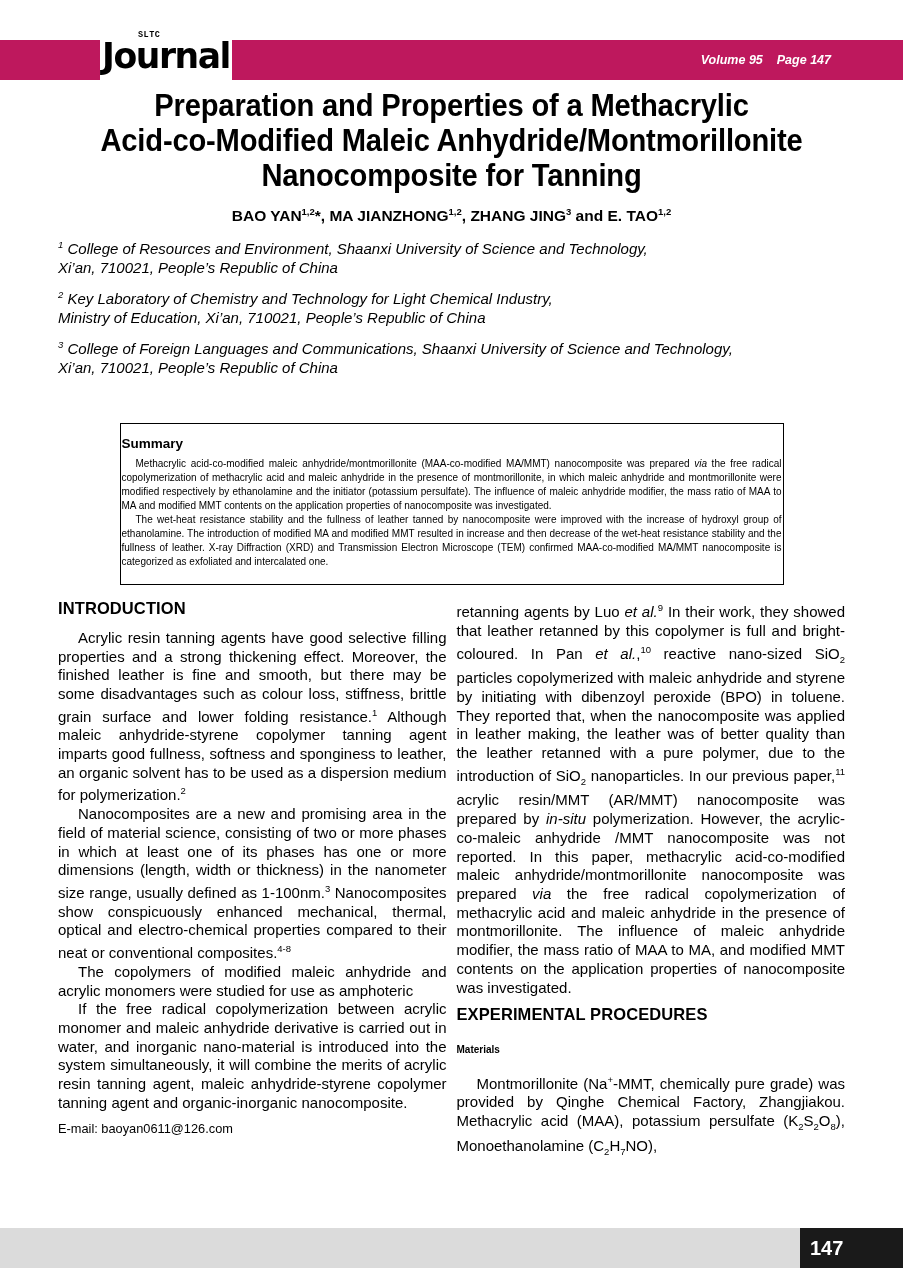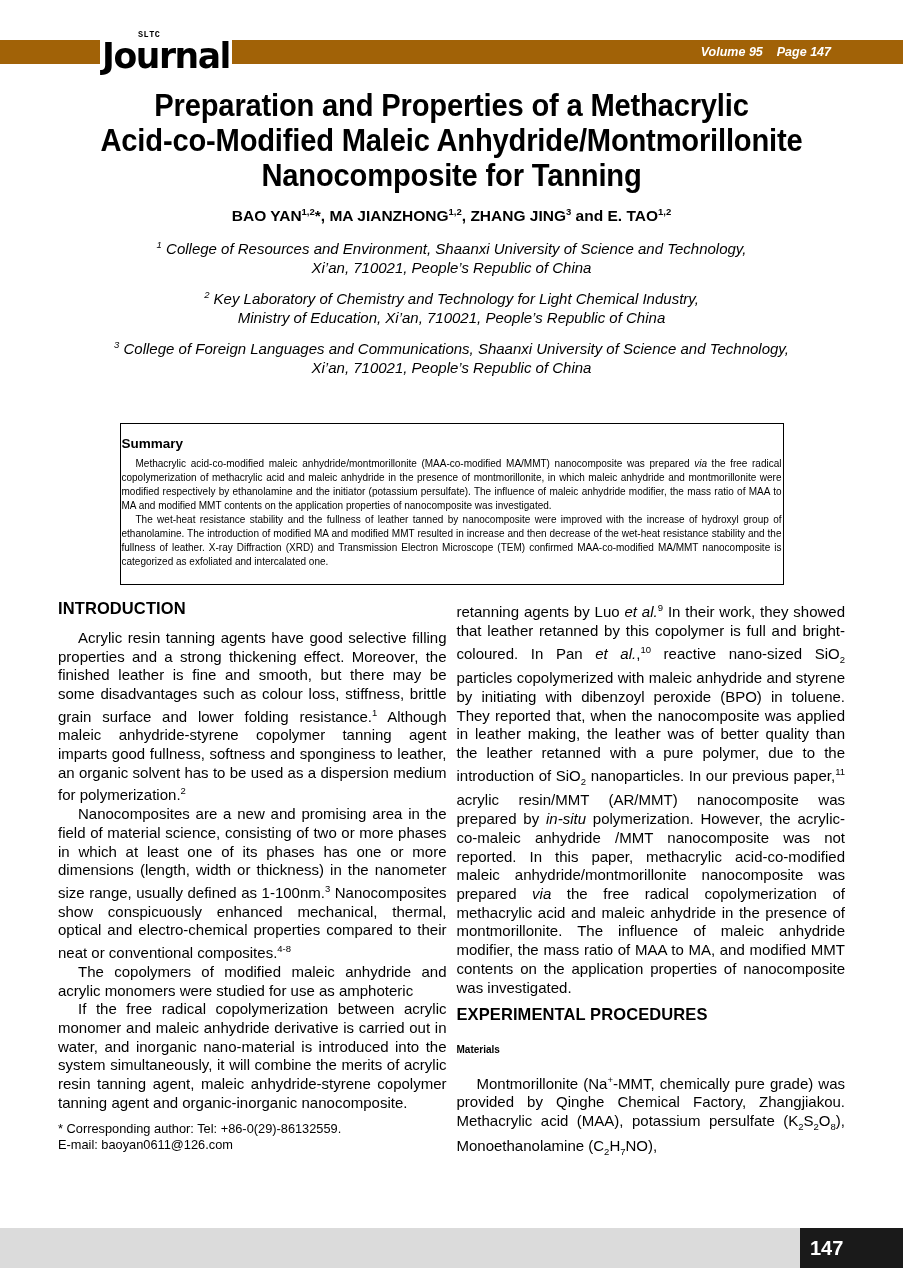--- a/index.html
+++ b/index.html
@@ -3,36 +3,36 @@
 <meta charset="utf-8">
 <style>
   * { margin:0; padding:0; box-sizing:border-box; }
   html, body { background:#fff; }
   body { font-family:"Liberation Sans", sans-serif; color:#000; }
 
   .page { position:relative; width:903px; height:1285px; margin:0 auto; background:#fff; overflow:hidden; }
 
   
   .masthead { position:absolute; top:40px; left:0; width:100%; height:36px; }
-  .bar { position:absolute; top:0; height:24px; background:#a16207; }
+  .bar { position:absolute; top:0; height:40px; background:#be185d; }
   .bar-left { left:0; width:100px; }
   .bar-right { left:232px; right:0; display:flex; align-items:center; justify-content:flex-end; padding-right:72px; }
   .volume-text { color:#fff; font-style:italic; font-weight:700; font-size:12.5px; white-space:nowrap; }
   .volume-text .vol-gap { display:inline-block; width:14px; }
   .logo { position:absolute; left:102px; top:-13px; width:130px; height:60px; }
   .logo-word { display:inline-block; font-family:"DejaVu Sans", sans-serif; font-weight:800; font-size:36px; letter-spacing:-1.5px; line-height:58px; transform:scaleX(0.96); transform-origin:0 50%; }
   .logo-sltc { position:absolute; top:3px; left:36px; font-family:Liberation Mono, monospace; font-weight:700; font-size:8.5px; letter-spacing:0.5px; }
 
   
   .content { position:relative; width:100%; height:100%; padding:0 58px; }
   .title-block { padding-top:88px; text-align:center; font-weight:700; font-size:31px; line-height:35px; letter-spacing:-0.2px; transform:scaleX(0.94); }
   .title-line { display:block; }
   .authors { margin-top:13px; text-align:center; font-weight:700; font-size:15.5px; }
   .authors sup { font-size:9.5px; }
-  .affiliations { margin-top:11px; text-align:center; font-style:italic; font-size:15px; line-height:18.5px; }
+  .affiliations { margin-top:11px; font-style:italic; font-size:15px; line-height:18.5px; }
   .affiliation { margin-bottom:9px; }
   .affiliation sup { font-size:9.5px; }
 
   
   .summary-box { width:664px; margin:46px auto 0; border:1.5px solid #000; padding:12px 1px 15px; }
   .summary-heading { font-weight:700; font-size:13.5px; margin-bottom:6px; }
   .summary-box p { font-size:10px; line-height:14px; text-align:justify; text-indent:14px; }
 
   
   .columns { display:grid; grid-template-columns:1fr 1fr; column-gap:10px; margin-top:14px; }
@@ -91,21 +91,20 @@
 
     <div class="columns">
 
       <div class="col col-left">
         <h2 class="section-heading">INTRODUCTION</h2>
         <p>Acrylic resin tanning agents have good selective filling properties and a strong thickening effect. Moreover, the finished leather is fine and smooth, but there may be some disadvantages such as colour loss, stiffness, brittle grain surface and lower folding resistance.<sup>1</sup> Although maleic anhydride-styrene copolymer tanning agent imparts good fullness, softness and sponginess to leather, an organic solvent has to be used as a dispersion medium for polymerization.<sup>2</sup></p>
         <p>Nanocomposites are a new and promising area in the field of material science, consisting of two or more phases in which at least one of its phases has one or more dimensions (length, width or thickness) in the nanometer size range, usually defined as 1-100nm.<sup>3</sup> Nanocomposites show conspicuously enhanced mechanical, thermal, optical and electro-chemical properties compared to their neat or conventional composites.<sup>4-8</sup></p>
         <p>The copolymers of modified maleic anhydride and acrylic monomers were studied for use as amphoteric</p>
         <p>If the free radical copolymerization between acrylic monomer and maleic anhydride derivative is carried out in water, and inorganic nano-material is introduced into the system simultaneously, it will combine the merits of acrylic resin tanning agent, maleic anhydride-styrene copolymer tanning agent and organic-inorganic nanocomposite.</p>
         <div class="footnote">
-          <div>* Corresponding author: Tel: +86-0(29)-86132559.</div>
           <div>E-mail: baoyan0611@126.com</div>
         </div>
       </div>
 
       <div class="col col-right">
         <p class="noindent">retanning agents by Luo <i>et al.</i><sup>9</sup> In their work, they showed that leather retanned by this copolymer is full and bright-coloured. In Pan <i>et al.</i>,<sup>10</sup> reactive nano-sized SiO<sub>2</sub> particles copolymerized with maleic anhydride and styrene by initiating with dibenzoyl peroxide (BPO) in toluene. They reported that, when the nanocomposite was applied in leather making, the leather was of better quality than the leather retanned with a pure polymer, due to the introduction of SiO<sub>2</sub> nanoparticles. In our previous paper,<sup>11</sup> acrylic resin/MMT (AR/MMT) nanocomposite was prepared by <i>in-situ</i> polymerization. However, the acrylic-co-maleic anhydride /MMT nanocomposite was not reported. In this paper, methacrylic acid-co-modified maleic anhydride/montmorillonite nanocomposite was prepared <i>via</i> the free radical copolymerization of methacrylic acid and maleic anhydride in the presence of montmorillonite. The influence of maleic anhydride modifier, the mass ratio of MAA to MA, and modified MMT contents on the application properties of nanocomposite was investigated.</p>
         <h2 class="section-heading experimental-heading">EXPERIMENTAL PROCEDURES</h2>
         <h3 class="sub-heading">Materials</h3>
         <p>Montmorillonite (Na<sup>+</sup>-MMT, chemically pure grade) was provided by Qinghe Chemical Factory, Zhangjiakou. Methacrylic acid (MAA), potassium persulfate (K<sub>2</sub>S<sub>2</sub>O<sub>8</sub>), Monoethanolamine (C<sub>2</sub>H<sub>7</sub>NO),</p>
       </div>

